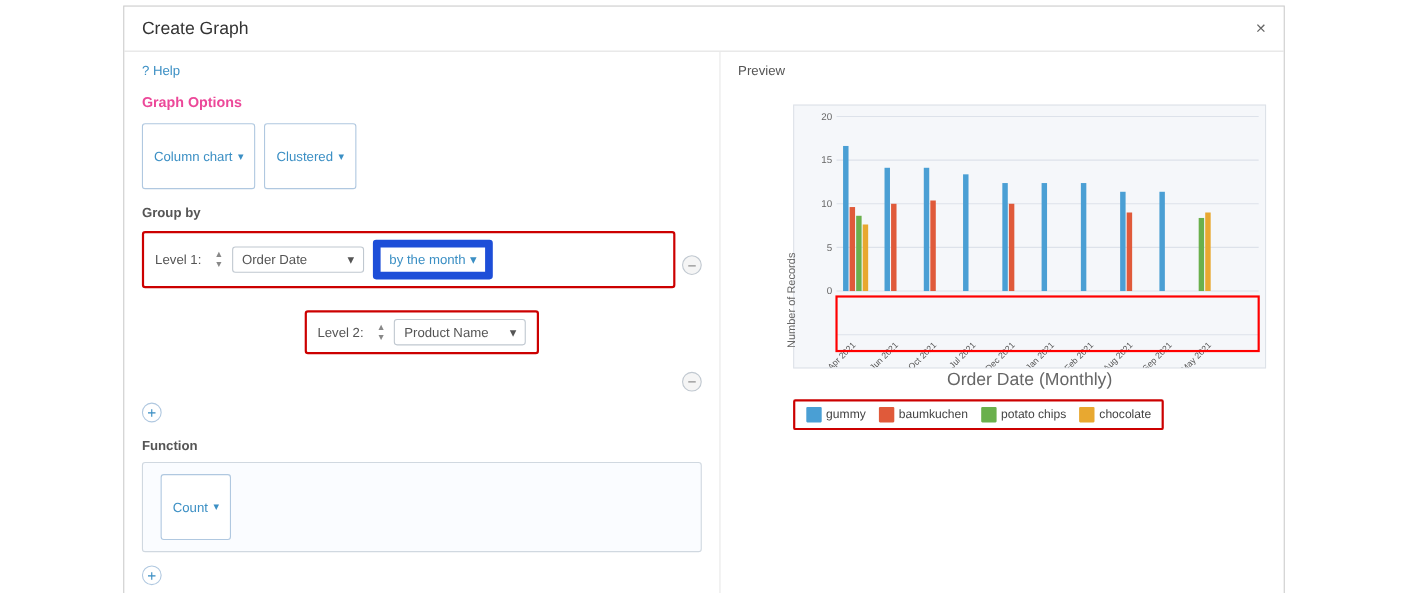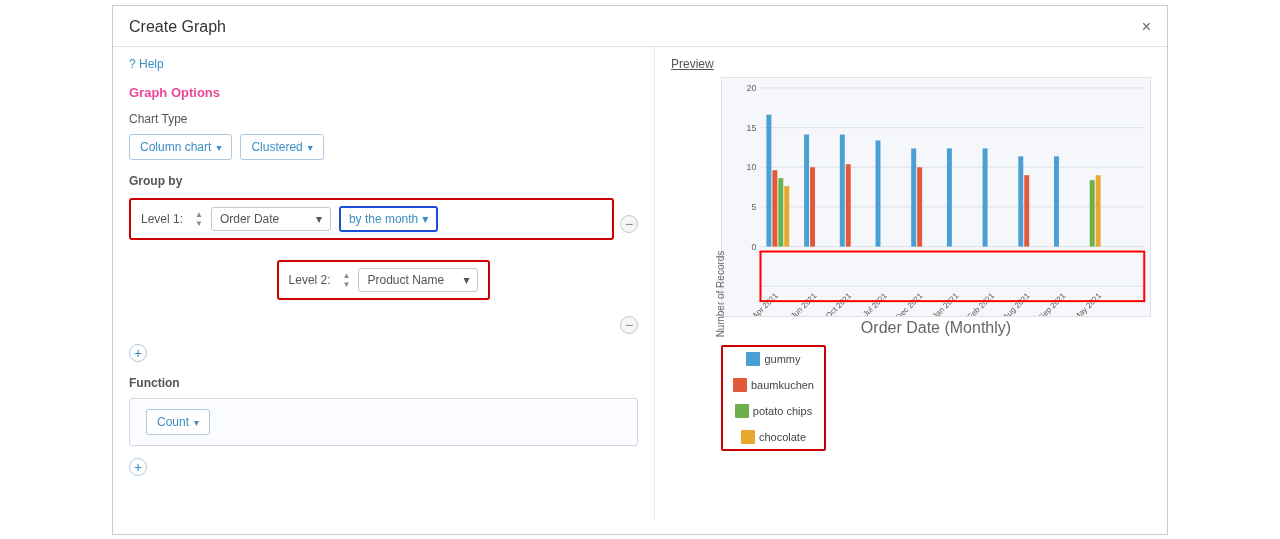--- a/index.html
+++ b/index.html
@@ -76,21 +76,21 @@
     .chart-type-row {
       display: flex;
       gap: 8px;
       margin-bottom: 14px;
     }
 
     .dropdown-btn {
       border: 1px solid #b0c8e0;
       background: #fff;
       color: #3b8fc4;
-      padding: 5px 10px;
+      padding: 22px 10px;
       border-radius: 3px;
       font-size: 12px;
       cursor: pointer;
       display: flex;
       align-items: center;
       gap: 5px;
     }
 
     .dropdown-btn .chevron {
       font-size: 10px;
@@ -142,21 +142,21 @@
       color: #555;
       border-radius: 3px;
       min-width: 120px;
       display: flex;
       align-items: center;
       justify-content: space-between;
       cursor: pointer;
     }
 
     .by-month-select {
-      border: 2px solid #1d4ed8;
+      border: 7px solid #1d4ed8;
       background: #fff;
       padding: 4px 8px;
       font-size: 12px;
       color: #3b8fc4;
       border-radius: 3px;
       cursor: pointer;
       display: flex;
       align-items: center;
       gap: 4px;
     }
@@ -195,22 +195,21 @@
       font-size: 12px;
       color: #555;
       font-weight: bold;
       margin-bottom: 8px;
       margin-top: 14px;
     }
 
     .preview-title {
       font-size: 12px;
       color: #555;
-      margin-bottom: 6px;
-      text-decoration: underline;
+      margin-bottom: 24px;
     }
 
     .legend-row {
       display: flex;
       gap: 12px;
       align-items: center;
       margin-top: 8px;
       border: 2px solid #cc0000;
       padding: 5px 10px;
       border-radius: 2px;
@@ -243,21 +242,20 @@
 
   <div class="dialog-body">
 
     <div class="left-panel">
       <div class="help-link">
         <span>? Help</span>
       </div>
 
       <div class="section-title">Graph Options</div>
 
-      <div class="chart-type-label">Chart Type</div>
 
       <div class="chart-type-row">
         <button class="dropdown-btn">
           <span>Column chart</span>
           <span class="chevron">▾</span>
         </button>
         <button class="dropdown-btn">
           <span>Clustered</span>
           <span class="chevron">▾</span>
         </button>
@@ -377,21 +375,21 @@
           <text transform="translate(346,220) rotate(-45)" font-size="8" fill="#555" text-anchor="end">Sep 2021</text>
           <text transform="translate(382,220) rotate(-45)" font-size="8" fill="#555" text-anchor="end">May 2021</text>
 
           <rect x="38" y="175" width="387" height="50" fill="none" stroke="red" stroke-width="2"></rect>
         </svg>
 
         
         <div style="text-align:center; font-size:16px; color:#666; margin-top:2px; padding-right:0;">Order Date (Monthly)</div>
 
         
-        <div class="legend-row" style="margin-top:8px; display:inline-flex;flex-direction:column;">
+        <div class="legend-row" style="margin-top:8px; display:inline-flex;">
           <div class="legend-item">
             <div class="legend-color" style="background:#4a9fd4;"></div>
             <span>gummy</span>
           </div>
           <div class="legend-item">
             <div class="legend-color" style="background:#e05a3a;"></div>
             <span>baumkuchen</span>
           </div>
           <div class="legend-item">
             <div class="legend-color" style="background:#6ab04c;"></div>

